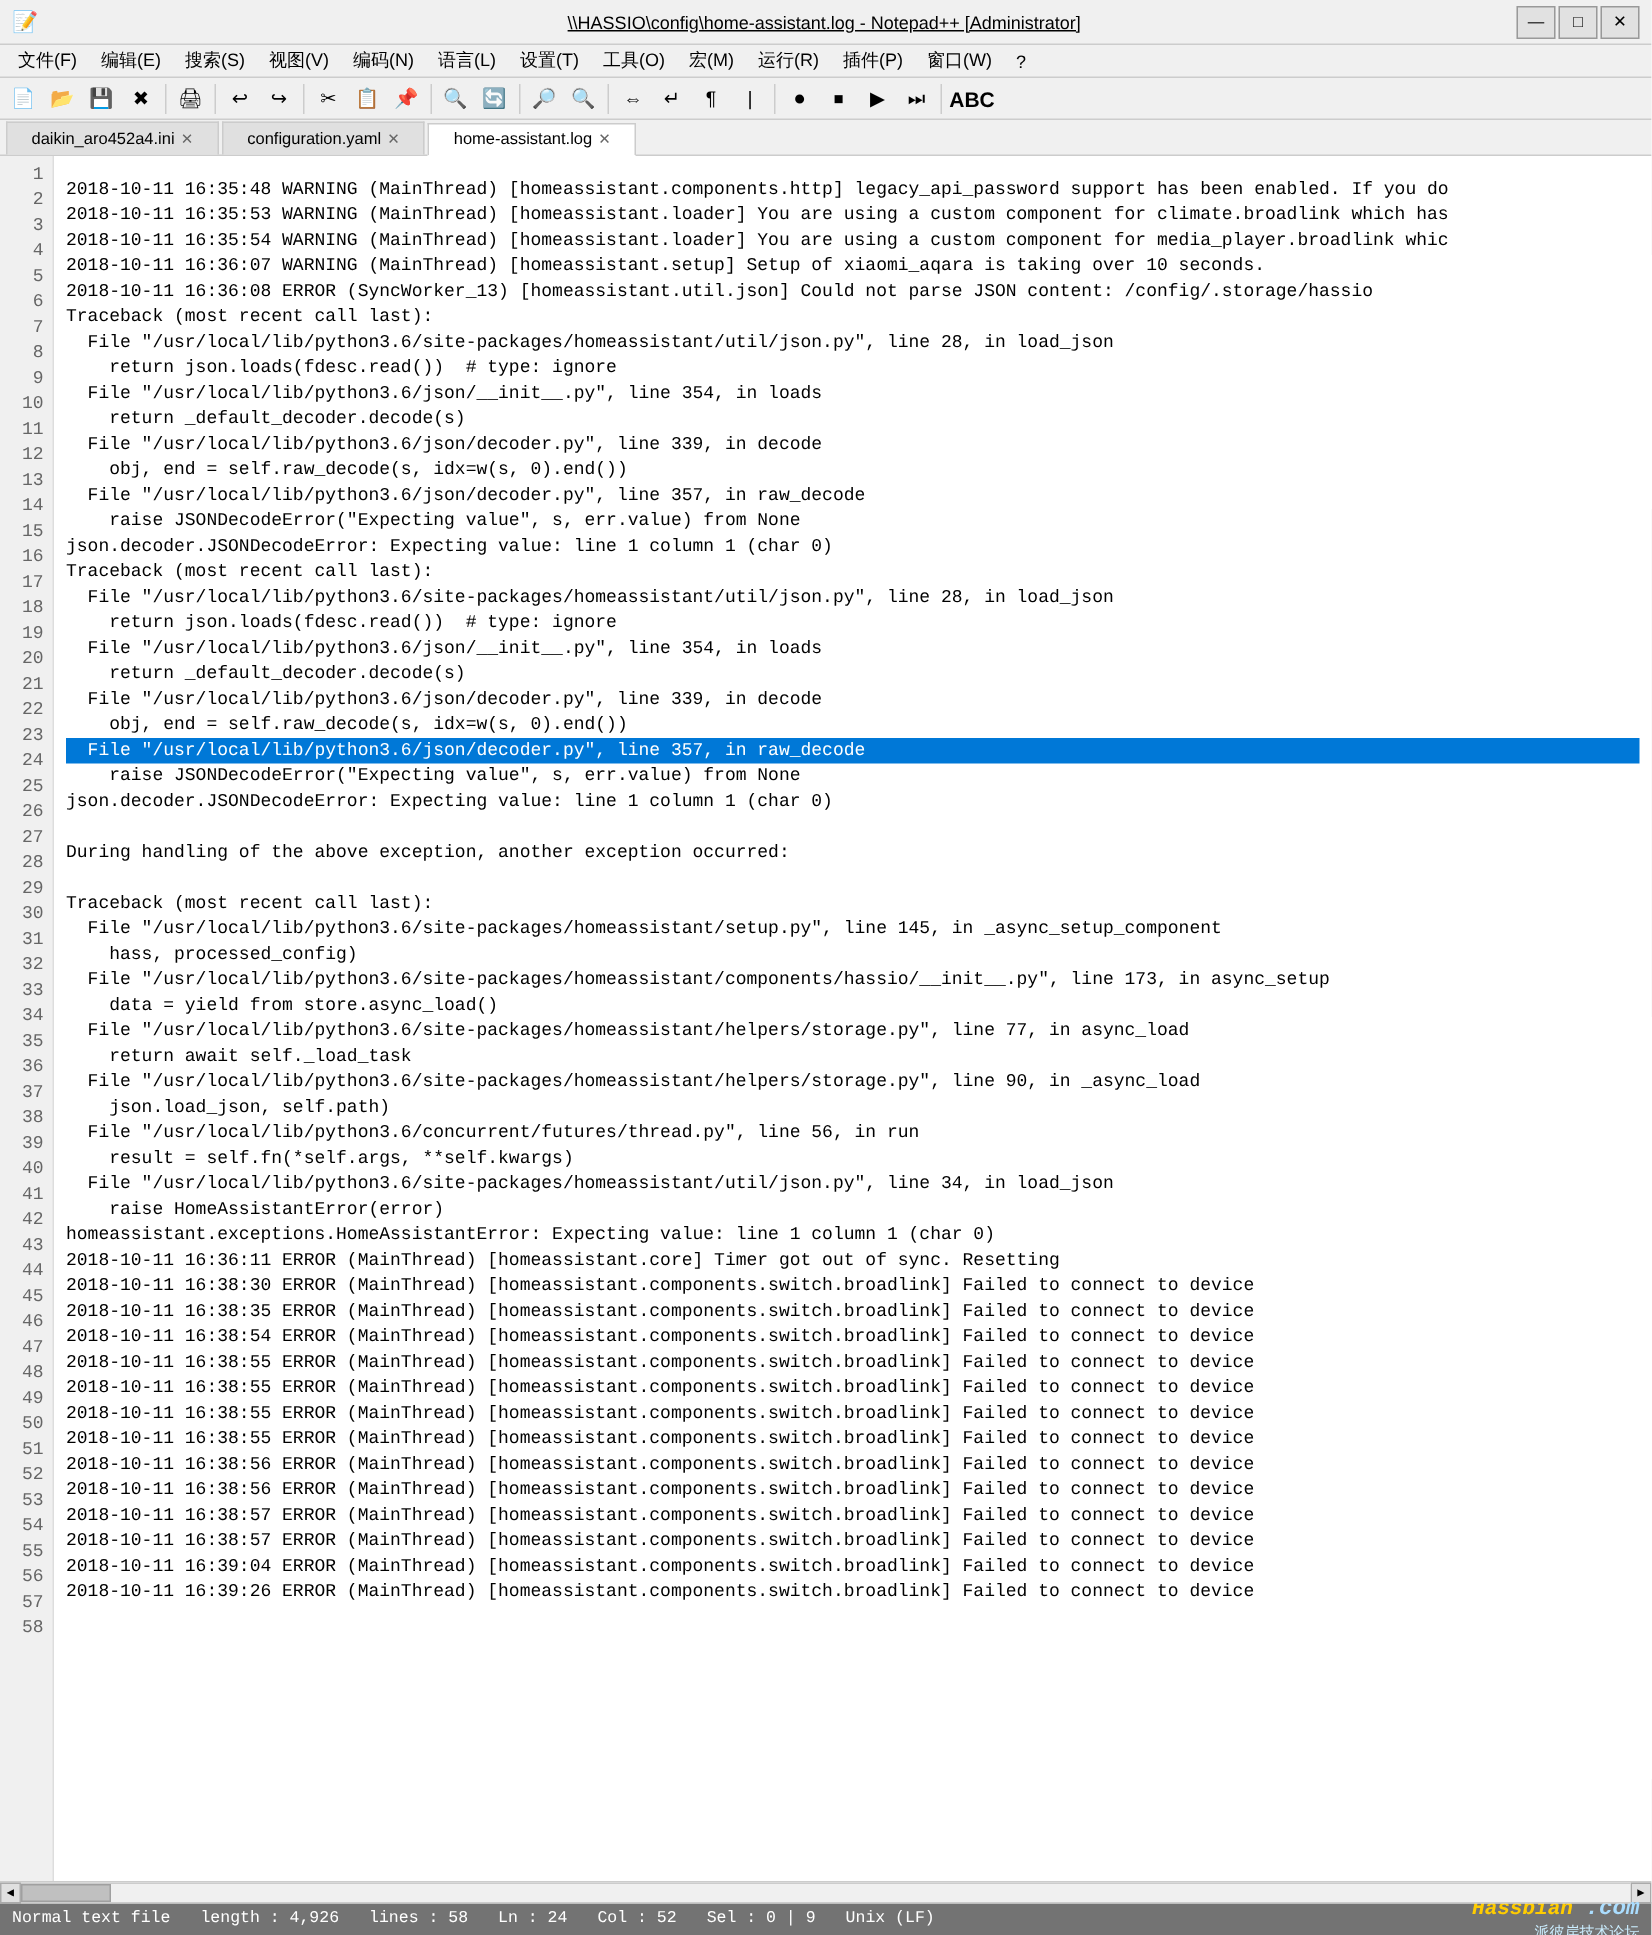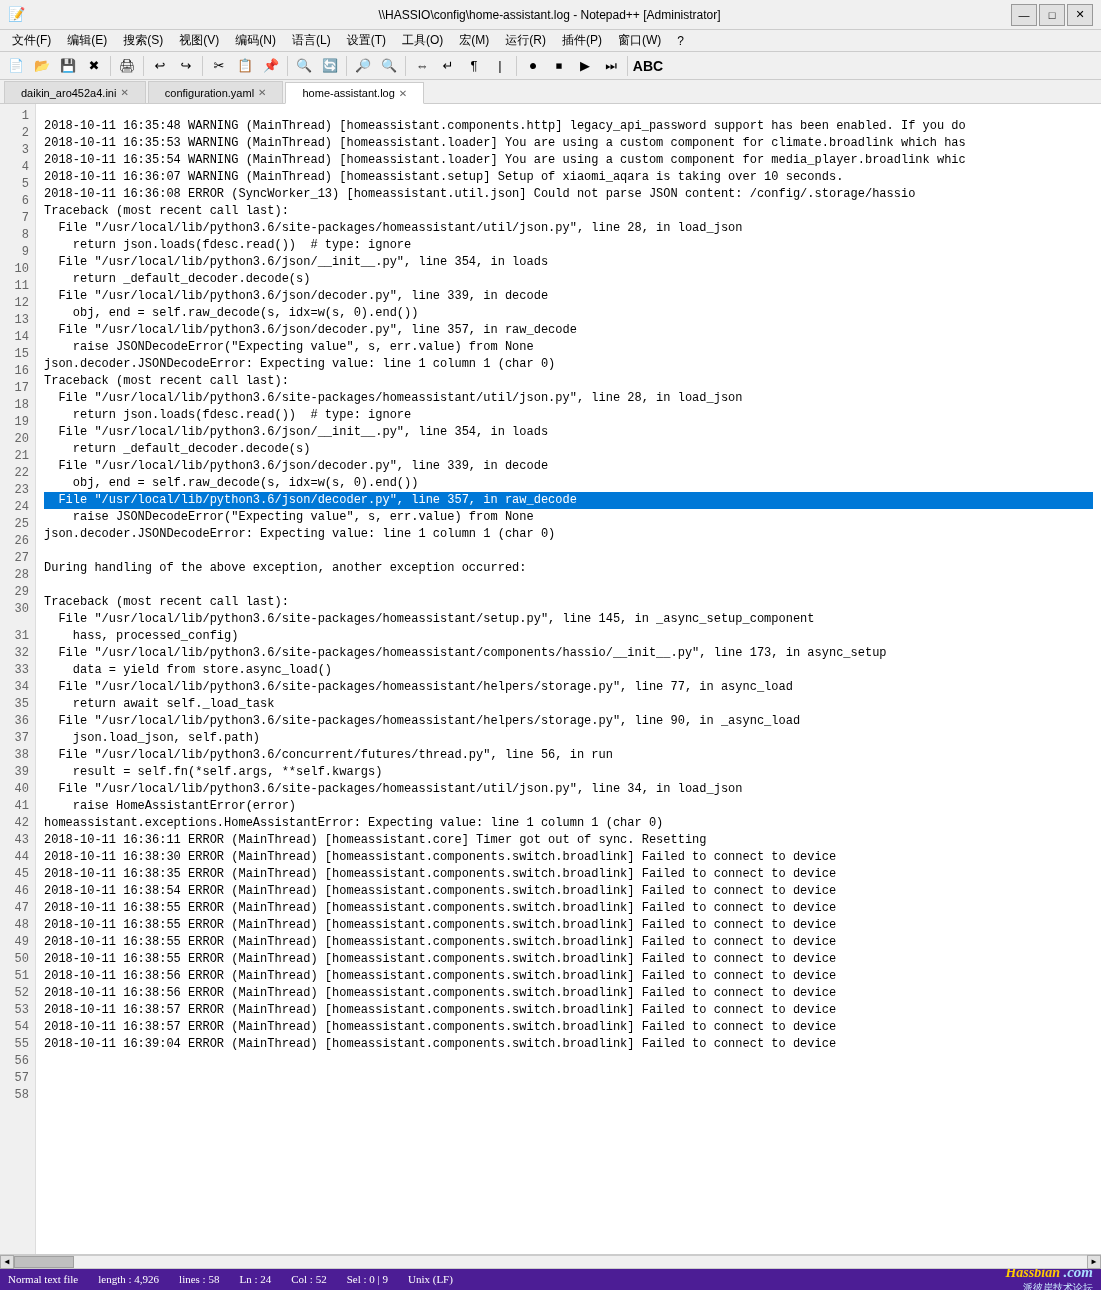--- a/index.html
+++ b/index.html
@@ -8,21 +8,21 @@
     
     #title-bar {
       background: #f0f0f0;
       height: 30px;
       display: flex;
       align-items: center;
       padding: 0 8px;
       border-bottom: 1px solid #ccc;
       justify-content: space-between;
     }
-    #title-text { font-size: 12px; font-family: Arial, sans-serif; flex: 1; text-align: center; }
+    #title-text { font-size: 12px; font-family: Arial, sans-serif; flex: 1; text-align: center; text-decoration: underline; }
     #window-controls { display: flex; gap: 2px; }
     .win-btn {
       width: 26px; height: 22px;
       border: 1px solid #999;
       background: #e1e1e1;
       cursor: pointer;
       display: flex; align-items: center; justify-content: center;
       font-size: 11px;
     }
 
@@ -125,26 +125,26 @@
       overflow-x: auto;
       overflow-y: auto;
       white-space: nowrap;
       background: white;
     }
     .code-line { display: block; height: 17px; white-space: pre; }
     .code-line.highlighted { background: #0078d7; color: white; }
     
     
     #status-bar {
-      background: #4c1d95;
+      background: #737373;
       height: 22px;
       display: flex;
       align-items: center;
       padding: 0 8px;
-      font-family: Liberation Serif, serif;
+      font-family: Liberation Mono, monospace;
       font-size: 11px;
       color: white;
       justify-content: space-between;
     }
     #status-left { display: flex; gap: 20px; }
     #status-right { display: flex; gap: 16px; align-items: center; }
     .hassbian-logo {
       font-size: 14px;
       font-weight: bold;
       color: #ffcc00;
@@ -300,21 +300,21 @@
         <div style="height: 17px;">21</div>
         <div style="height: 17px;">22</div>
         <div style="height: 17px;">23</div>
         <div style="height: 17px;">24</div>
         <div style="height: 17px;">25</div>
         <div style="height: 17px;">26</div>
         <div style="height: 17px;">27</div>
         <div style="height: 17px;">28</div>
         <div style="height: 17px;">29</div>
         <div style="height: 17px;">30</div>
-        <div style="height: 17px; margin-top: 10px;">31</div>
+        <div style="height: 17px;">31</div>
         <div style="height: 17px;">32</div>
         <div style="height: 17px;">33</div>
         <div style="height: 17px;">34</div>
         <div style="height: 17px;">35</div>
         <div style="height: 17px;">36</div>
         <div style="height: 17px;">37</div>
         <div style="height: 17px;">38</div>
         <div style="height: 17px;">39</div>
         <div style="height: 17px;">40</div>
         <div style="height: 17px;">41</div>
@@ -385,20 +385,21 @@
         <span class="code-line">2018-10-11 16:38:54 ERROR (MainThread) [homeassistant.components.switch.broadlink] Failed to connect to device</span>
         <span class="code-line">2018-10-11 16:38:55 ERROR (MainThread) [homeassistant.components.switch.broadlink] Failed to connect to device</span>
         <span class="code-line">2018-10-11 16:38:55 ERROR (MainThread) [homeassistant.components.switch.broadlink] Failed to connect to device</span>
         <span class="code-line">2018-10-11 16:38:55 ERROR (MainThread) [homeassistant.components.switch.broadlink] Failed to connect to device</span>
         <span class="code-line">2018-10-11 16:38:55 ERROR (MainThread) [homeassistant.components.switch.broadlink] Failed to connect to device</span>
         <span class="code-line">2018-10-11 16:38:56 ERROR (MainThread) [homeassistant.components.switch.broadlink] Failed to connect to device</span>
         <span class="code-line">2018-10-11 16:38:56 ERROR (MainThread) [homeassistant.components.switch.broadlink] Failed to connect to device</span>
         <span class="code-line">2018-10-11 16:38:57 ERROR (MainThread) [homeassistant.components.switch.broadlink] Failed to connect to device</span>
         <span class="code-line">2018-10-11 16:38:57 ERROR (MainThread) [homeassistant.components.switch.broadlink] Failed to connect to device</span>
         <span class="code-line">2018-10-11 16:39:04 ERROR (MainThread) [homeassistant.components.switch.broadlink] Failed to connect to device</span>
+        <span class="code-line">2018-10-11 16:39:26 ERROR (MainThread) [homeassistant.components.switch.broadlink] Failed to connect to device</span>
         <span class="code-line"> </span>
       </div>
   </div>
 
   <div id="bottom-scroll">
     <div class="scroll-arrow">◀</div>
     <div class="scroll-track">
       <div class="scroll-thumb"></div>
     </div>
     <div class="scroll-arrow">▶</div>

